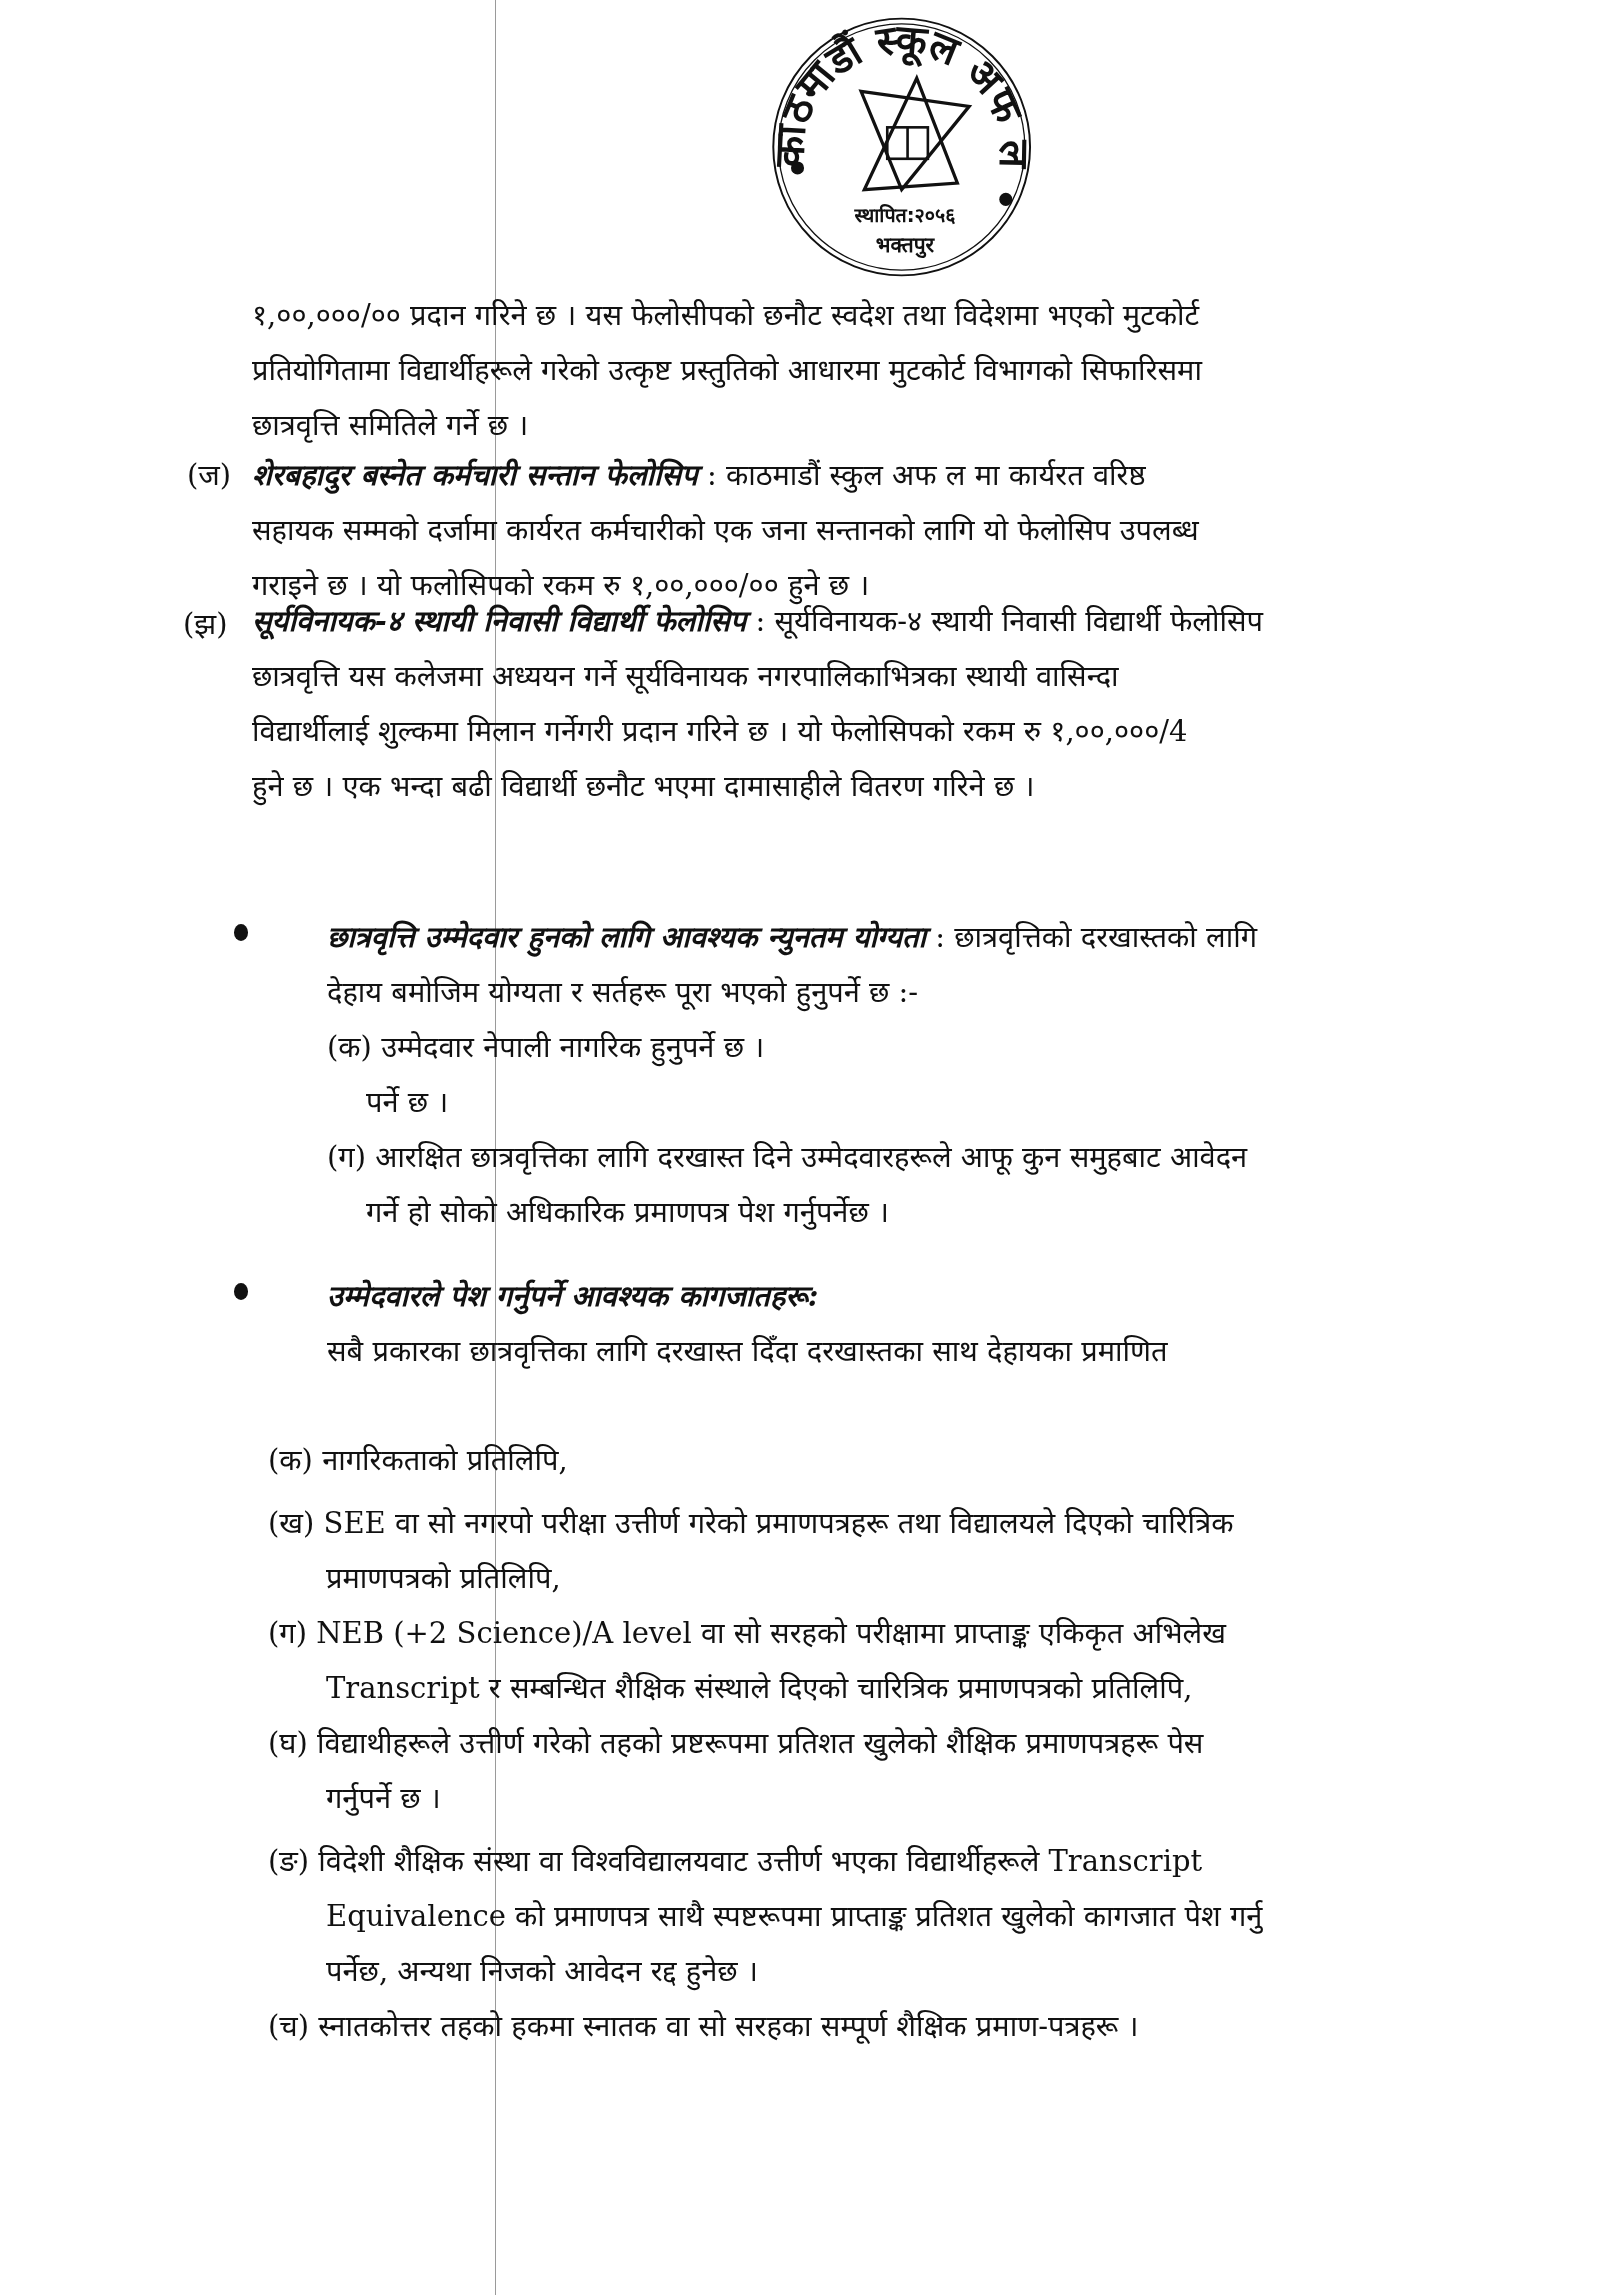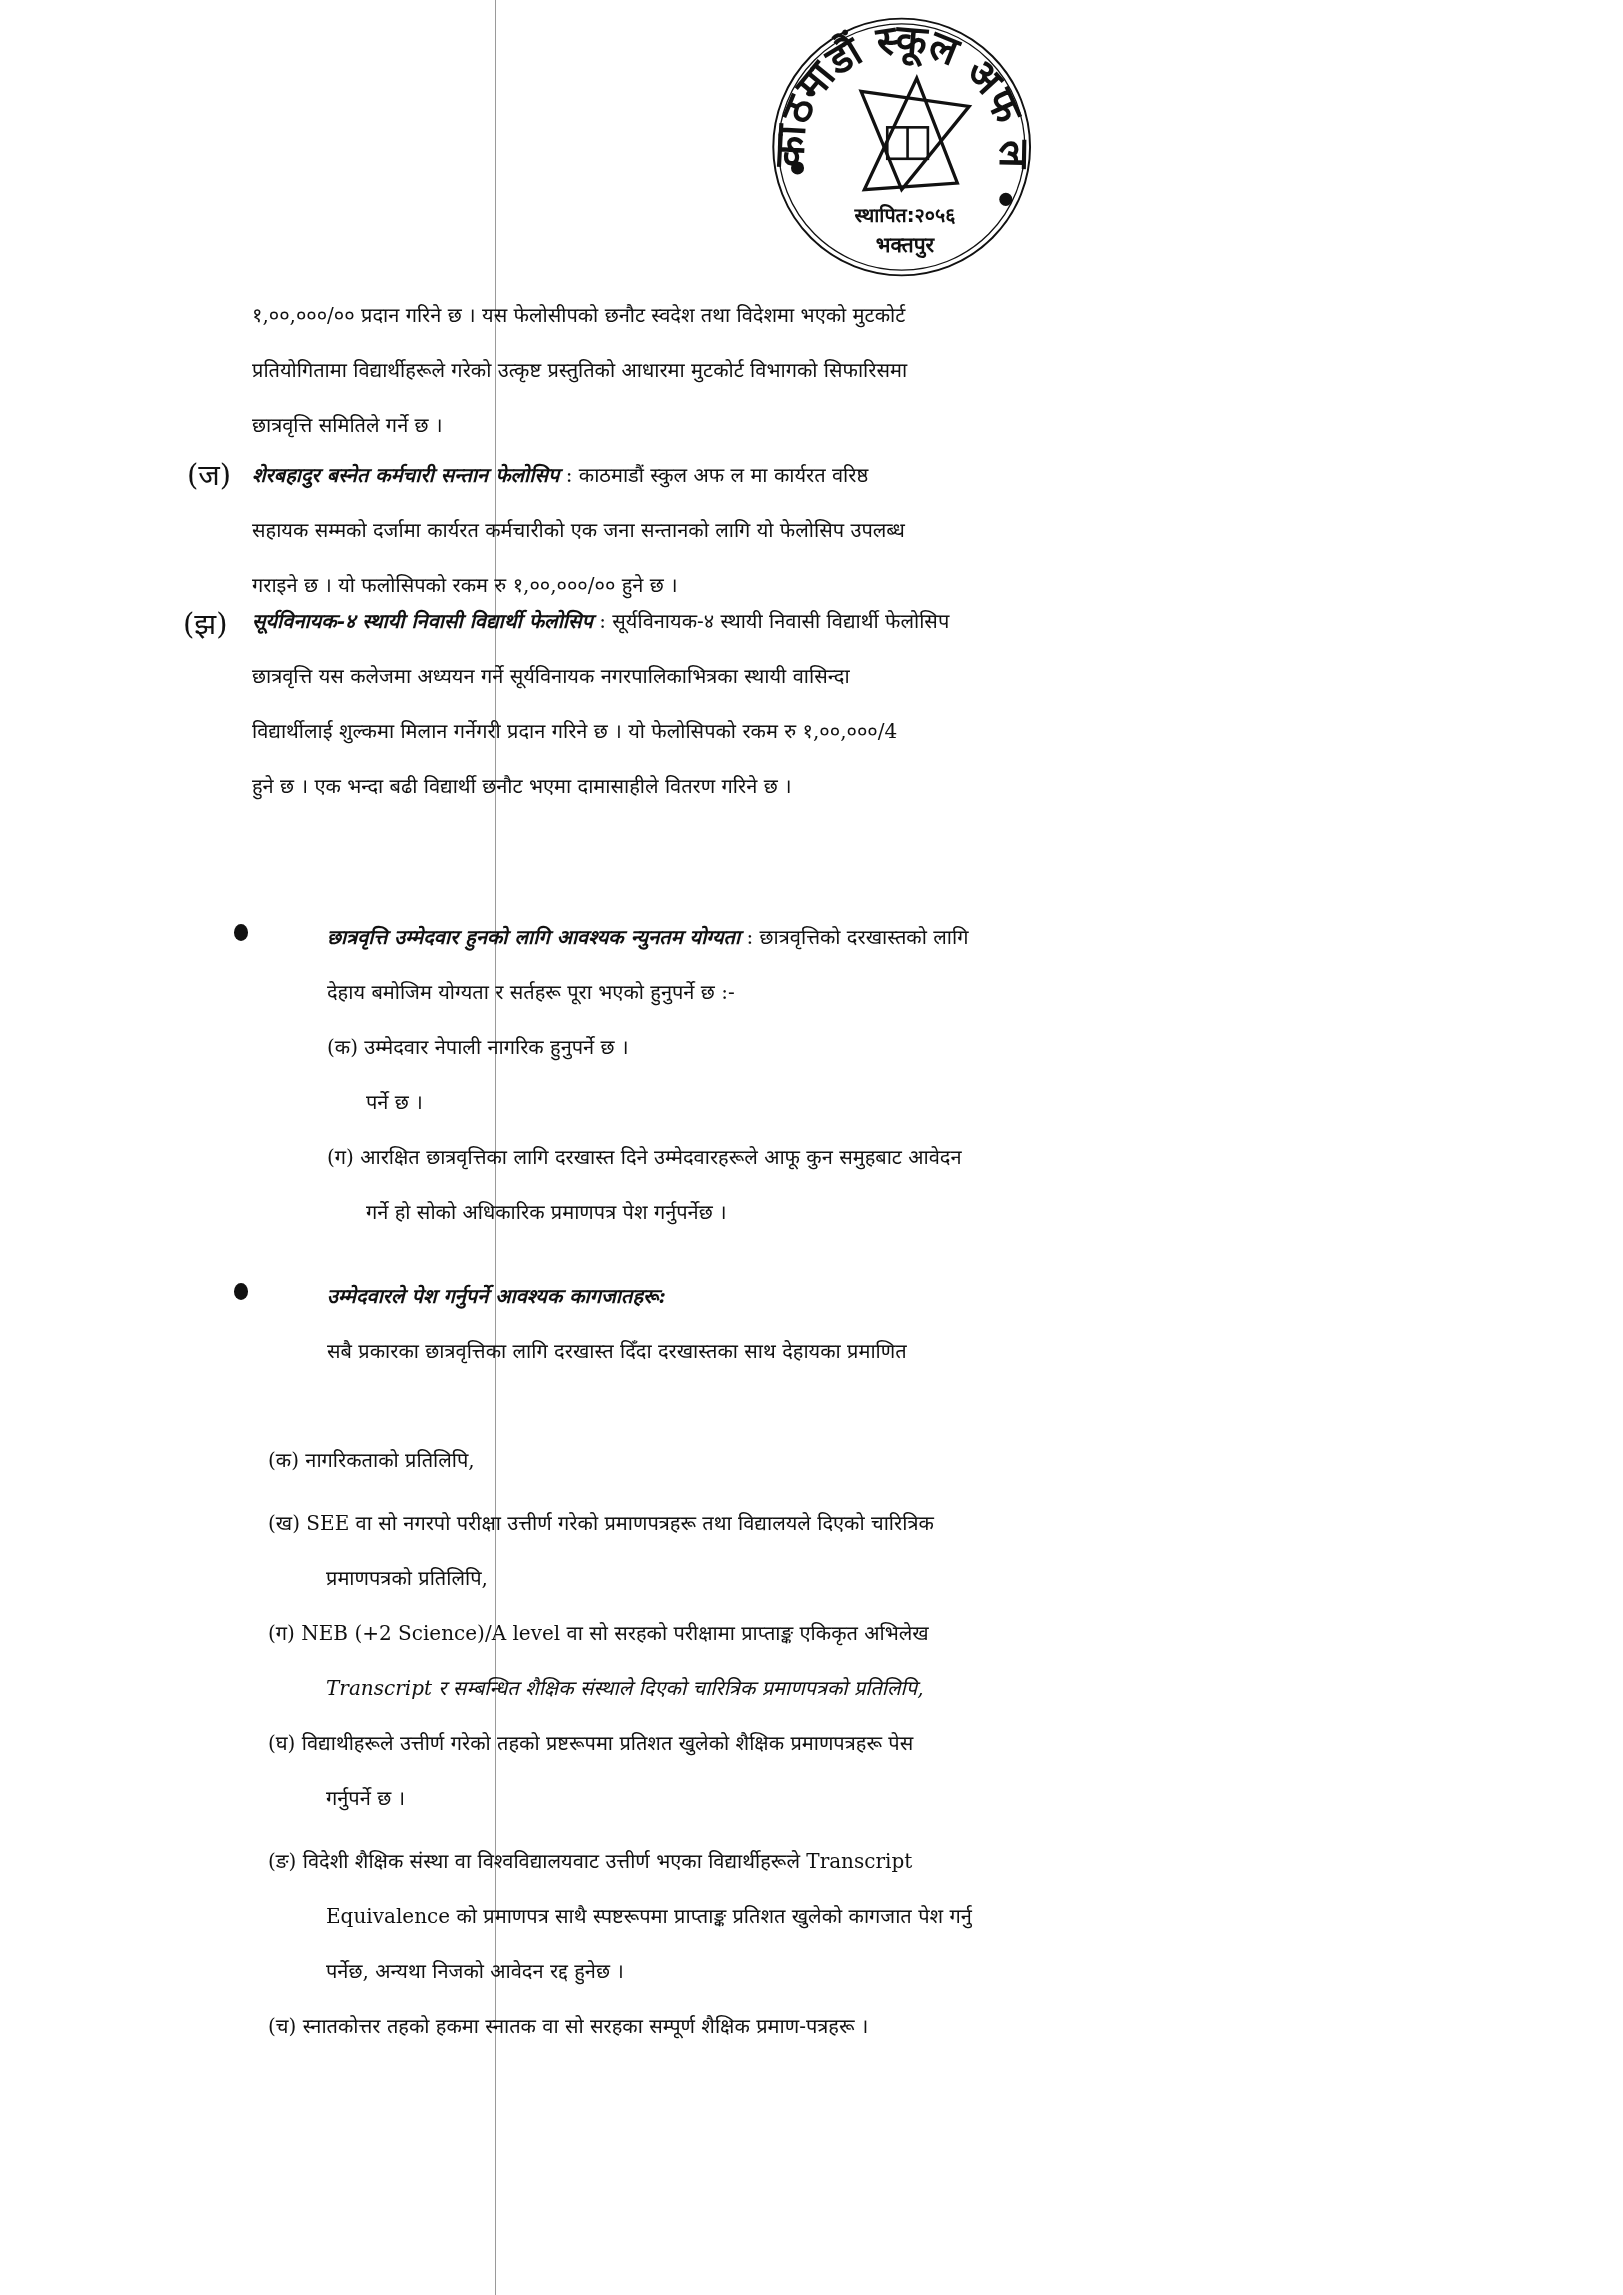--- a/index.html
+++ b/index.html
@@ -8,21 +8,21 @@
       font-family: "DejaVu Serif", "Liberation Serif", serif;
       color: #111111;
     }
     .scan-line {
       position: absolute; left: 495px; top: 0; width: 1.3px; height: 2295px;
       background: #9a9a9a;
     }
     .stamp {
       position: absolute; left: 766px; top: 16.4px; width: 272px; height: 262px;
     }
-    .text-block { position: absolute; font-size: 20px; line-height: 55px; }
+    .text-block { position: absolute; font-size: 29px; line-height: 55px; }
     .justify { text-align: justify; text-align-last: left; }
     .para-label { position: absolute; font-size: 29px; line-height: 55px; }
     .bold { font-weight: bold; font-style: italic; }
     .bullet {
       position: absolute; width: 14.4px; height: 17px; border-radius: 50%;
       background: #111111;
     }
   </style>
 </head>
 <body>
@@ -89,21 +89,21 @@
 <div class="text-block" style="left:327px; top:1269px; width:1109px;">
   <div class="bold">उम्मेदवारले पेश गर्नुपर्ने आवश्यक कागजातहरू:</div>
   <div class="justify">सबै प्रकारका छात्रवृत्तिका लागि दरखास्त दिँदा दरखास्तका साथ देहायका प्रमाणित</div>
 </div>
 
 <div class="text-block" style="left:268px; top:1433px; width:1168px;">
   <div style="margin-bottom:7.9px;"><span>(क)</span> <span>नागरिकताको प्रतिलिपि,</span></div>
   <div><span>(ख)</span> <span>SEE वा सो नगरपो परीक्षा उत्तीर्ण गरेको प्रमाणपत्रहरू तथा विद्यालयले दिएको चारित्रिक</span></div>
   <div style="padding-left:58px;">प्रमाणपत्रको प्रतिलिपि,</div>
   <div><span>(ग)</span> <span>NEB (+2 Science)/A level वा सो सरहको परीक्षामा प्राप्ताङ्क एकिकृत अभिलेख</span></div>
-  <div style="padding-left:58px;font-style:italic;">Transcript र सम्बन्धित शैक्षिक संस्थाले दिएको चारित्रिक प्रमाणपत्रको प्रतिलिपि,</div>
+  <div style="padding-left:58px;">Transcript र सम्बन्धित शैक्षिक संस्थाले दिएको चारित्रिक प्रमाणपत्रको प्रतिलिपि,</div>
   <div><span>(घ)</span> <span>विद्याथीहरूले उत्तीर्ण गरेको तहको प्रष्टरूपमा प्रतिशत खुलेको शैक्षिक प्रमाणपत्रहरू पेस</span></div>
   <div style="padding-left:58px; margin-bottom:7.9px;">गर्नुपर्ने छ ।</div>
   <div><span>(ङ)</span> <span>विदेशी शैक्षिक संस्था वा विश्वविद्यालयवाट उत्तीर्ण भएका विद्यार्थीहरूले Transcript</span></div>
   <div style="padding-left:58px;">Equivalence को प्रमाणपत्र साथै स्पष्टरूपमा प्राप्ताङ्क प्रतिशत खुलेको कागजात पेश गर्नु</div>
   <div style="padding-left:58px;">पर्नेछ, अन्यथा निजको आवेदन रद्द हुनेछ ।</div>
   <div><span>(च)</span> <span>स्नातकोत्तर तहको हकमा स्नातक वा सो सरहका सम्पूर्ण शैक्षिक प्रमाण-पत्रहरू ।</span></div>
 </div>
 
 
 </body></html>

